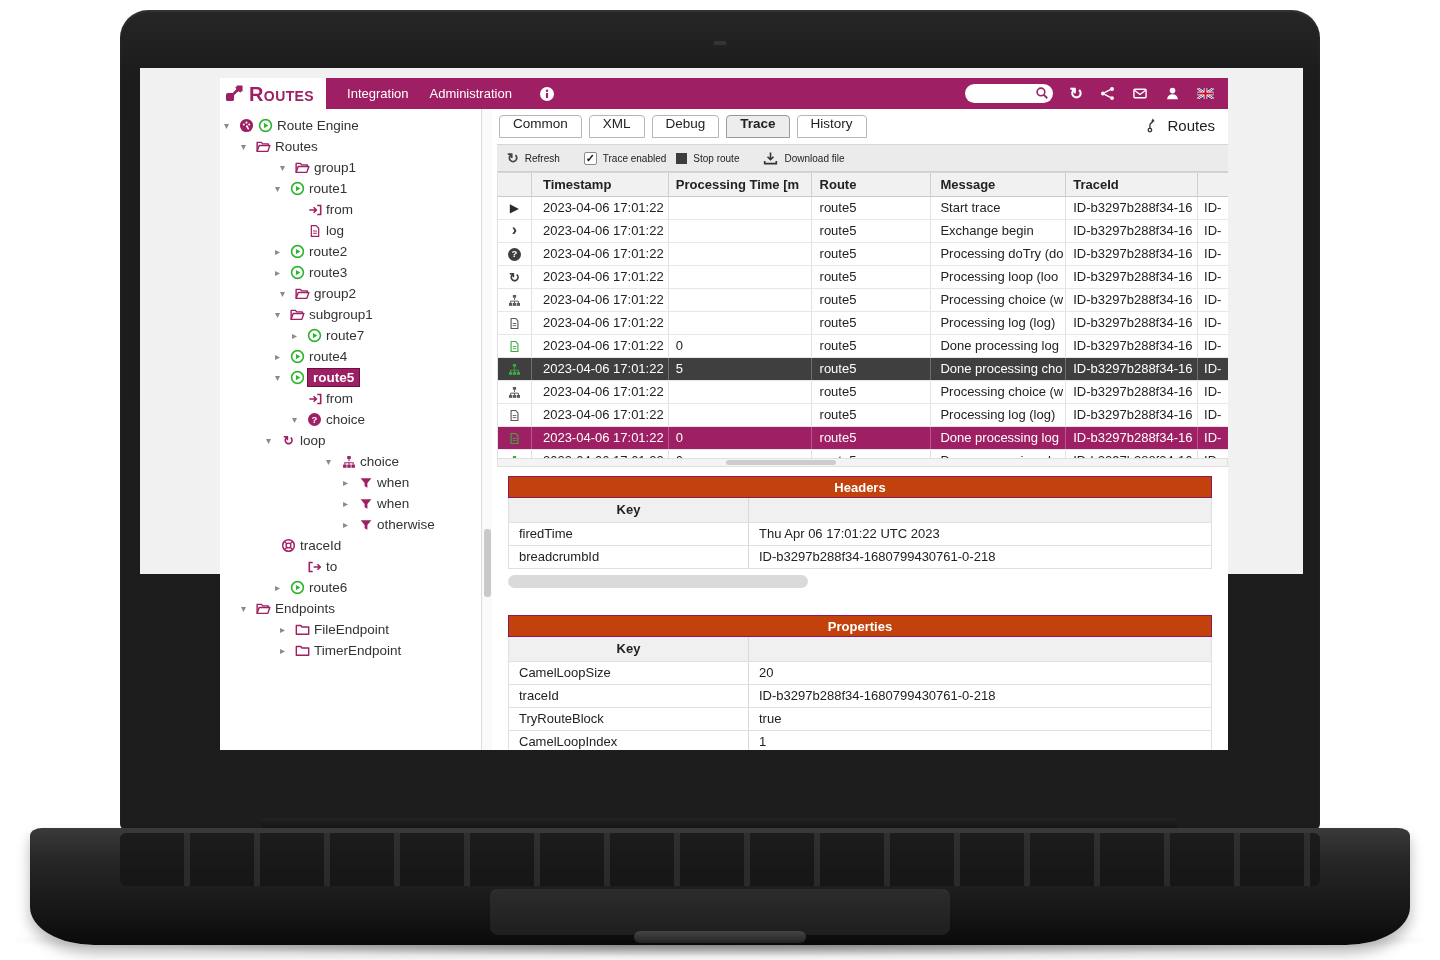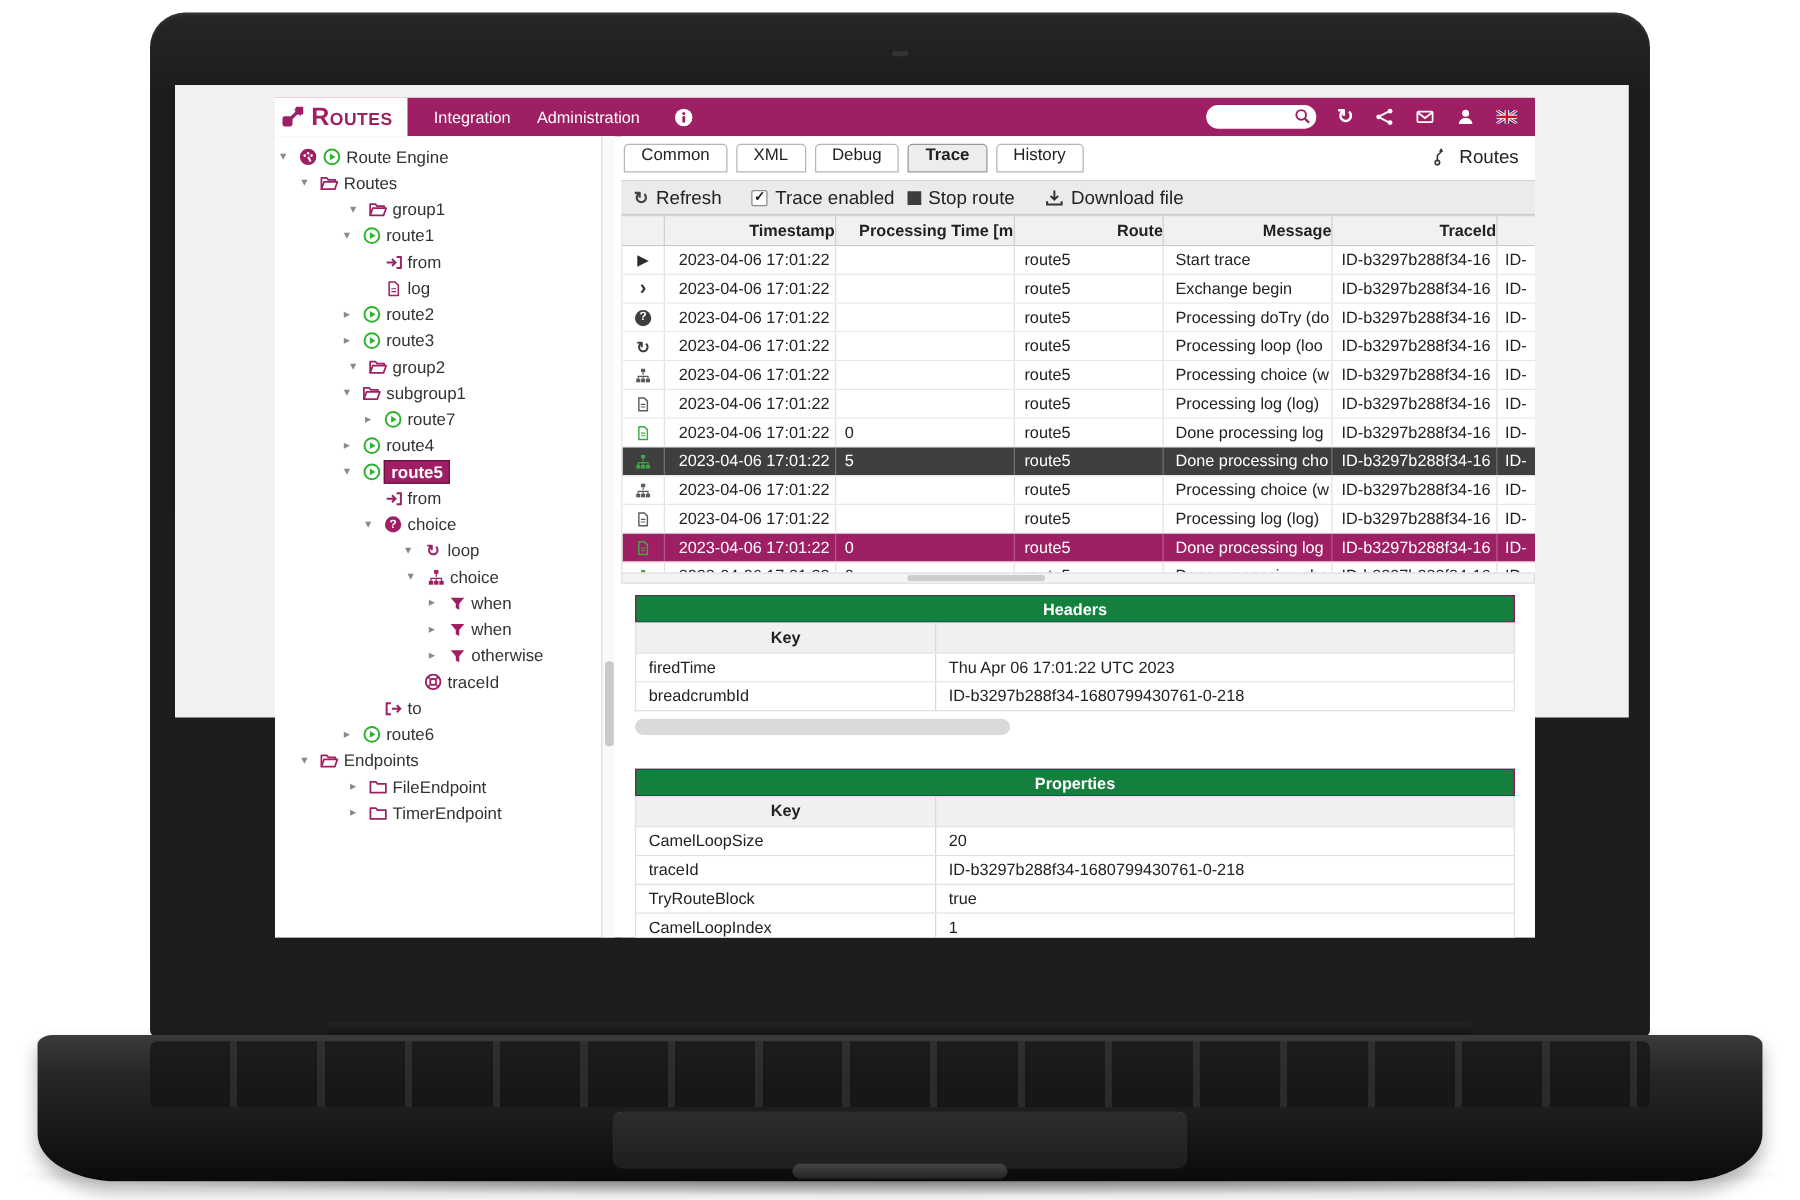--- a/index.html
+++ b/index.html
@@ -48,21 +48,21 @@
   #search-input { width:88px; height:19px; border:none; border-radius:10px; background:#fff;
     padding:0 20px 0 9px; font-size:12px; outline:none; }
   #search-mag { position:absolute; right:4px; top:2px; color:#9e1f63; }
   .tb-glyph { color:#fff; font-size:16px; font-weight:bold; line-height:1; }
   .wic { color:#fff; display:flex; }
 
   
   #tree { position:absolute; left:0; top:31px; width:272px; height:641px; background:#fff; padding-top:6px; }
   .tn { height:21px; display:flex; align-items:center; font-size:13.5px; color:#333; white-space:nowrap; }
   .l0{padding-left:4px} .l1{padding-left:21px} .l2{padding-left:60px} .l3{padding-left:55px}
-  .l4{padding-left:72px} .l5{padding-left:104px} .l6{padding-left:106px} .l7{padding-left:123px}
+  .l4{padding-left:72px} .l5{padding-left:46px} .l6{padding-left:106px} .l7{padding-left:123px}
   .caret { width:13px; flex:0 0 13px; color:#8a8a8a; font-size:10px; line-height:1; }
   .caret.co::before{content:"▾";} .caret.cc::before{content:"▸";}
   .tic { width:19px; flex:0 0 19px; display:flex; justify-content:center; align-items:center; color:#9e1f63; }
   .tic.green { color:#2db32d; }
   .tl { margin-left:2px; }
   .tl.sel { background:#9e1f63; color:#fff; font-weight:bold; padding:1px 5px;
     border:1px solid #6e0f43; margin-left:0; }
   .g-loop { color:#9e1f63; font-weight:bold; font-size:13px; line-height:1; }
   .g-loop::before{content:"↻";}
   .qcircle { width:13px; height:13px; border-radius:50%; background:#9e1f63; color:#fff;
@@ -78,36 +78,36 @@
   #tabs { position:absolute; top:6px; left:2px; display:flex; gap:7px; }
   .tab { border:1px solid #b5b5b5; border-radius:4px 4px 0 0; background:#fff; padding:0 13px 6px;
     font-size:13.5px; color:#222; cursor:default; }
   .tab.active { background:#ededed; font-weight:bold; border-color:#999; }
   #crumb { position:absolute; right:13px; top:8px; display:flex; align-items:center; gap:6px;
     font-size:15px; color:#222; }
   #crumb .tic { color:#333; }
 
   #toolbar { position:absolute; top:35px; left:0; width:731px; height:28px; background:#ebebeb;
     border-top:1px solid #d6d6d6; border-bottom:1px solid #cfcfcf;
-    display:flex; align-items:center; gap:10px; padding:0 10px; font-size:15px; color:#222; }
+    display:flex; align-items:center; gap:10px; padding:0 10px; font-size:10px; color:#222; }
   .tbtn { display:flex; align-items:center; gap:6px; cursor:default; }
   .g-refresh { color:#444; font-weight:bold; font-size:14px; line-height:1; }
   .g-refresh::before{content:"↻";}
   .cb { width:13px; height:13px; border:1px solid #8a8a8a; background:#fff; border-radius:2px;
     display:inline-flex; align-items:center; justify-content:center; }
   .cb::before{content:"✓"; font-size:11px; color:#1a1a1a; font-weight:bold; line-height:1;}
   .stopsq { width:11px; height:11px; background:#3d3d3d; display:inline-block; }
   .dlic { color:#333; display:flex; }
   .gap-l { margin-left:14px; }
 
   
   #trace-table { position:absolute; top:63px; left:0; width:731px; border-left:1px solid #e0e0e0; }
   .trh { display:flex; height:25px; line-height:24px; background:#f1f1f1;
     border-top:1px solid #d5d5d5; border-bottom:1px solid #c9c9c9; font-weight:bold; }
-  .th { text-align:right; border-right:1px solid #cfcfcf; overflow:hidden; white-space:nowrap; }
+  .th { text-align:left; border-right:1px solid #cfcfcf; overflow:hidden; white-space:nowrap; }
   #tbody { height:261px; overflow:hidden; }
   .tr { display:flex; height:23px; line-height:22px; border-bottom:1px solid #e7e7e7; background:#fff; }
   .td { overflow:hidden; white-space:nowrap; border-right:1px solid #e2e2e2; }
   .c0{width:34px; display:flex; align-items:center; justify-content:center;}
   .c1{width:137px; padding-left:11px;}
   .c2{width:143px; padding-left:7px;}
   .c3{width:120px; padding-left:8px;}
   .c4{width:135px; padding-left:9px;}
   .c5{width:132px; padding-left:7px;}
   .c6{width:30px; padding-left:6px; border-right:none;}
@@ -122,21 +122,21 @@
   .svgic { display:flex; }
   .ic-gray { color:#5a5a5a; } .ic-green { color:#3fa845; }
 
   #hscroll { position:absolute; top:349px; left:0; width:731px; height:9px;
     background:#f4f4f4; border:1px solid #e0e0e0; }
   #hscroll-thumb { position:absolute; left:228px; top:1px; width:110px; height:5px;
     background:#cdcdcd; border-radius:3px; }
 
   
   .panel { position:absolute; left:11px; width:704px; }
-  .ptitle { height:22px; line-height:22px; background:#15803d; border:1px solid #8a1a57;
+  .ptitle { height:22px; line-height:22px; background:#c2410c; border:1px solid #8a1a57;
     color:#fff; font-weight:bold; text-align:center; font-size:13px; }
   .prow { display:flex; height:23px; line-height:22px; background:#fff;
     border:1px solid #e0e0e0; border-top:none; }
   .prow.phead { height:25px; line-height:24px; background:#f0f0f0; font-weight:bold; }
   .pkey { width:240px; border-right:1px solid #d8d8d8; padding:0 10px; overflow:hidden; white-space:nowrap; }
   .phead .pkey { text-align:center; }
   .pval { flex:1; padding:0 10px; overflow:hidden; white-space:nowrap; }
   #headers-panel { top:367px; }
   #hpill { position:absolute; left:11px; top:466px; width:300px; height:13px;
     border-radius:7px; background:#dadada; }

